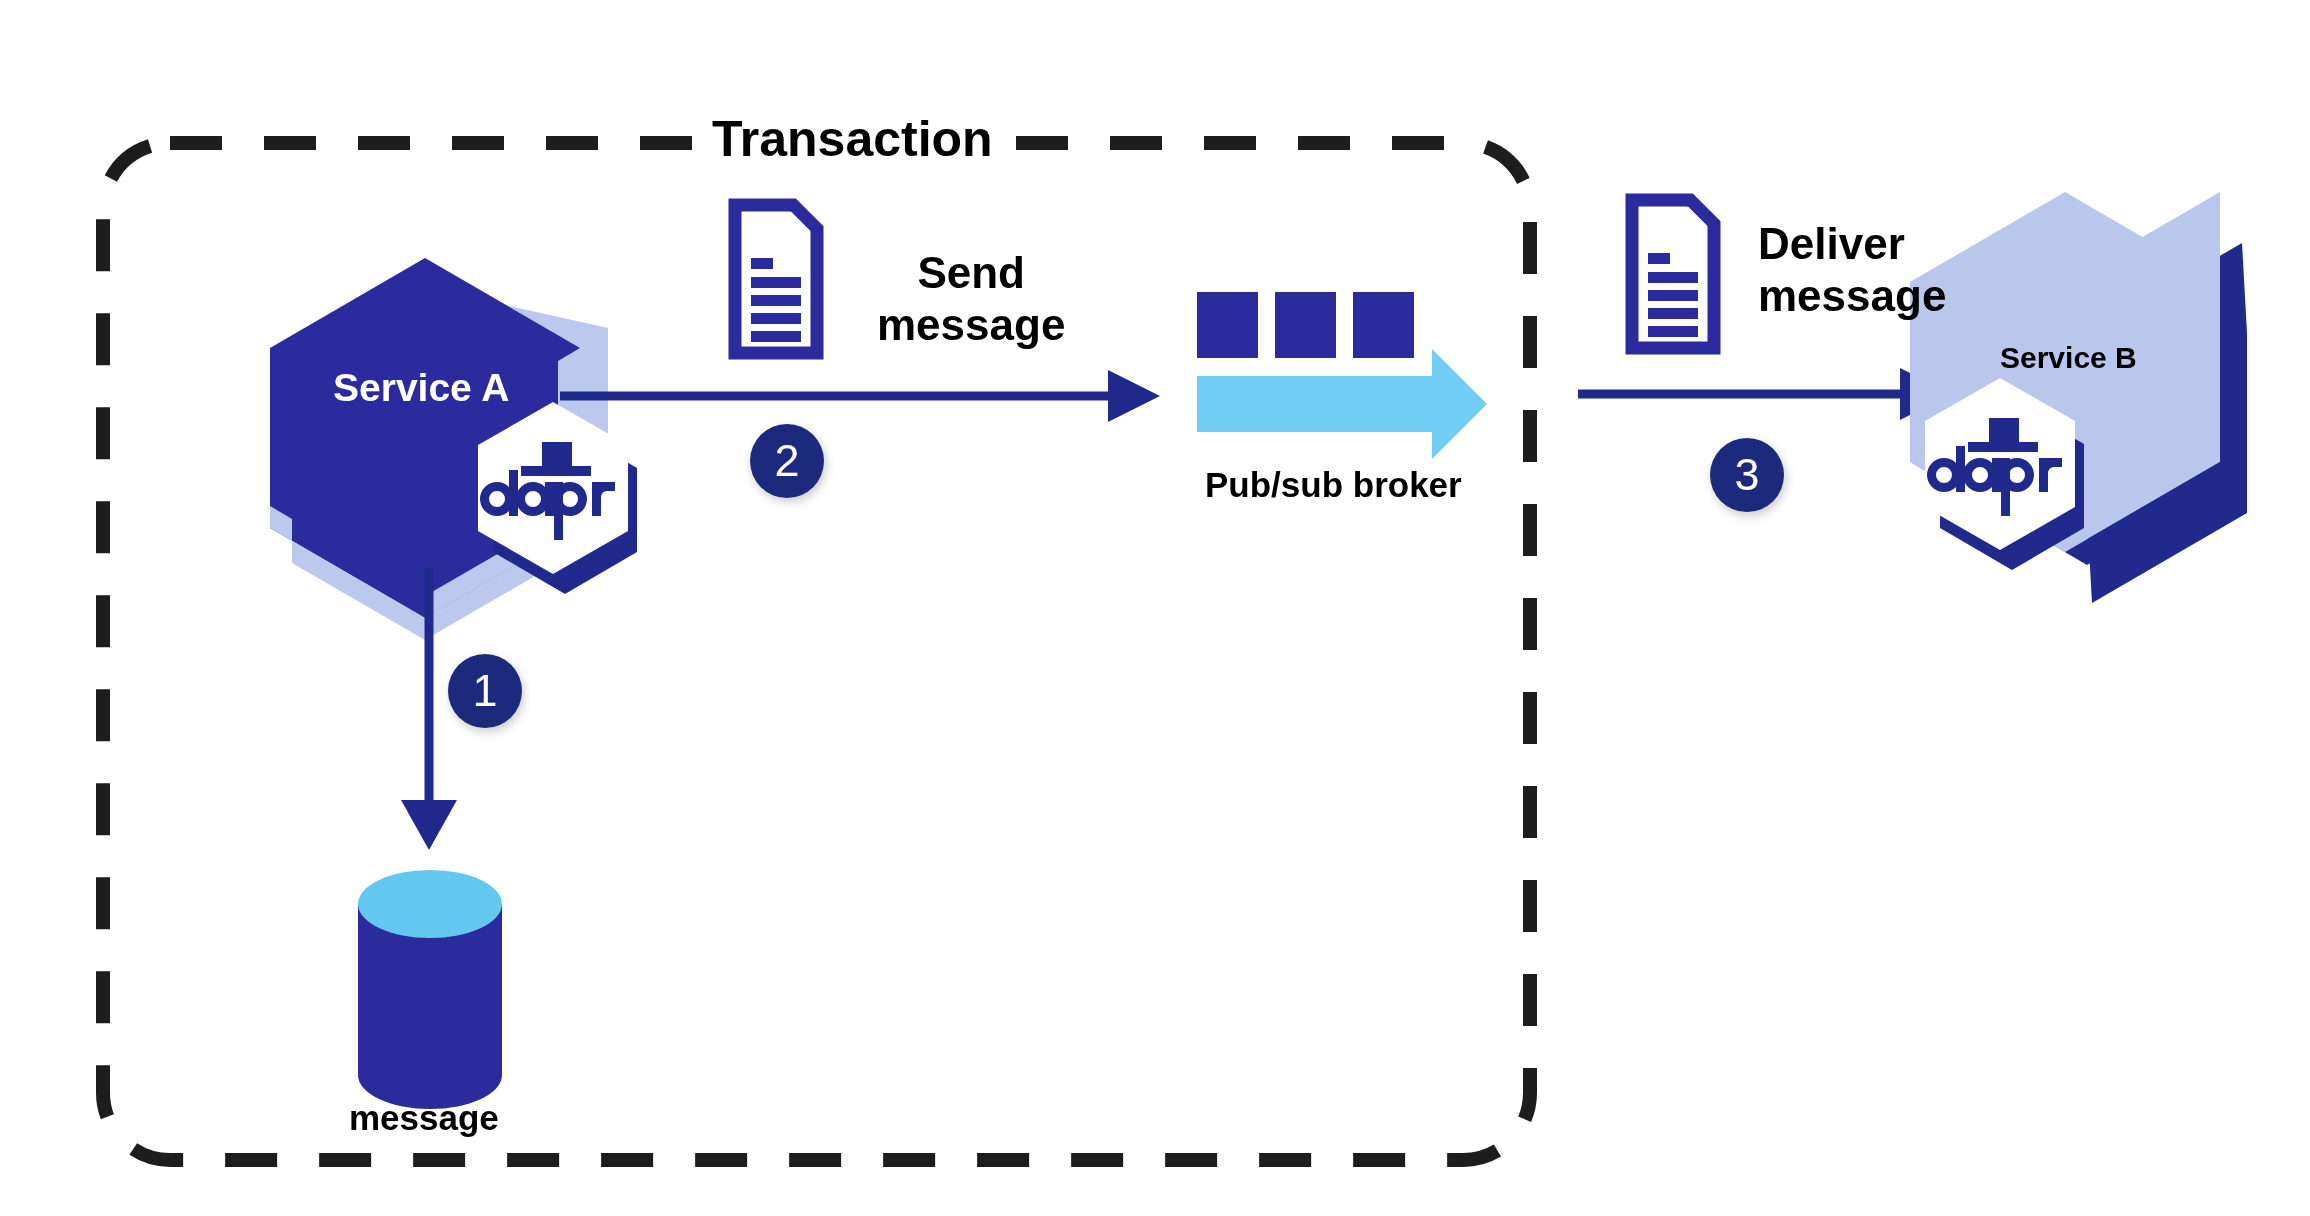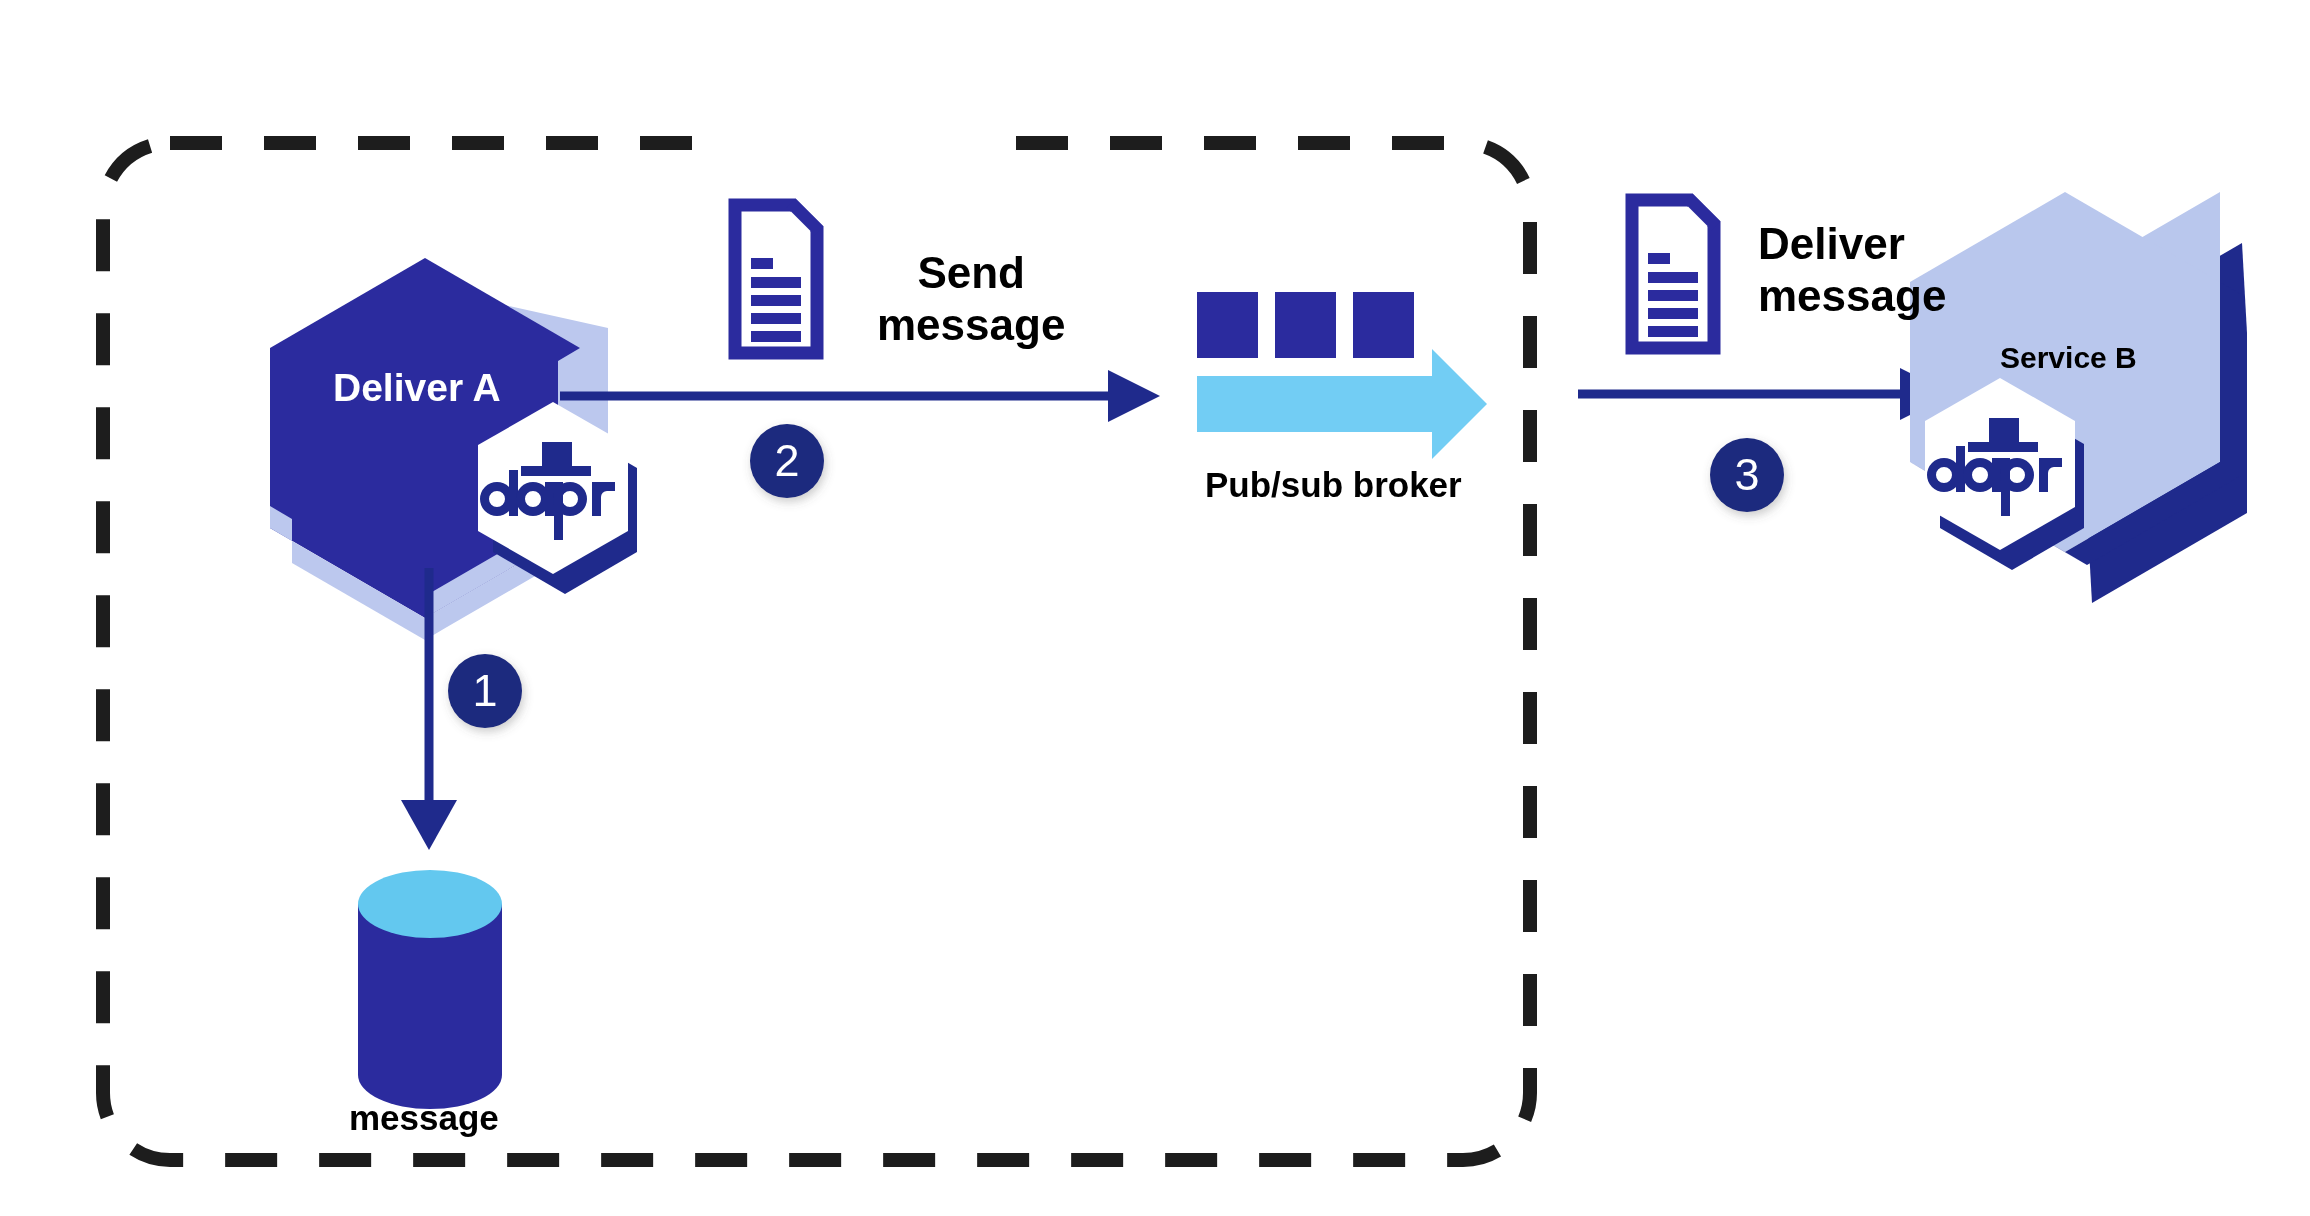--- a/index.html
+++ b/index.html
@@ -221,30 +221,31 @@
         <path d="M2048,458 h14 v9 h-8 a6,6 0 0 0 -6,6 v-15 z"></path>
       </g>
     </g>
 
     <g>
       <path d="M358,904 L358,1075 A 72,34 0 0 0 502,1075 L502,904 Z" fill="#2b2b9e"></path>
       <ellipse cx="430" cy="904" rx="72" ry="34" fill="#63c8ef"></ellipse>
     </g>
   </svg>
 
+  <div class="lbl lbl-transaction">Transaction</div>
 
   <div class="lbl lbl-send"><span>Send</span><br><span>message</span></div>
 
   <div class="lbl lbl-deliver"><span>Deliver</span><br><span>message</span></div>
 
   <div class="lbl lbl-broker">Pub/sub broker</div>
 
   <div class="lbl lbl-database">message</div>
 
-  <div class="lbl lbl-svcA">Deliver A</div>
+  <div class="lbl lbl-svcA">Service A</div>
 
   <div class="lbl lbl-svcB">Service B</div>
 
   <div class="step-num step-1">1</div>
   <div class="step-num step-2">2</div>
   <div class="step-num step-3">3</div>
 
 </div>
 
 </body></html>

